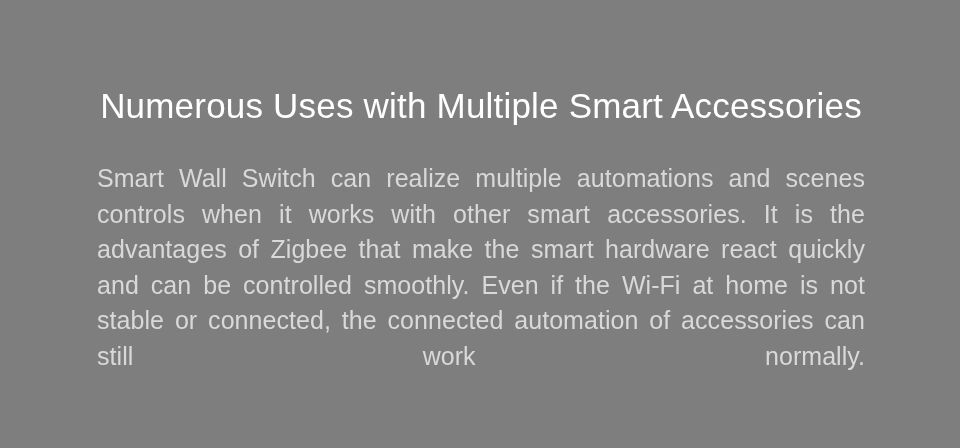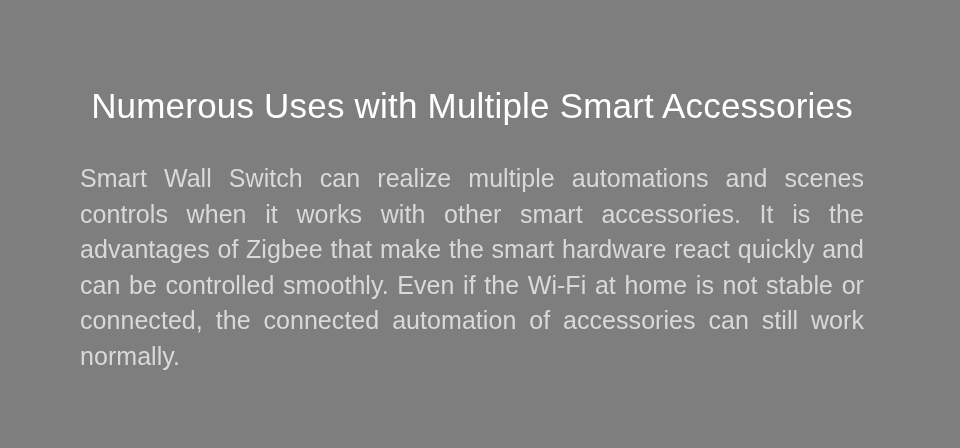--- a/index.html
+++ b/index.html
@@ -18,39 +18,39 @@
   .promo-banner {
     position: relative;
     width: 960px;
     height: 448px;
     background: #7e7e7e;
     box-sizing: border-box;
   }
 
   .content-block {
     position: absolute;
-    left: 76px;
+    left: 85px;
     top: 84px;
     width: 792px;
   }
 
   .headline {
     font-size: 35px;
     line-height: 44px;
     font-weight: 400;
     color: #ffffff;
     text-align: center;
     letter-spacing: 0.2px;
     white-space: nowrap;
     margin: 0;
     padding: 0;
   }
 
   .body-copy {
-    margin: 4px;
+    margin: 12px;
     padding: 0;
     margin-top: 33px;
     font-size: 25px;
     line-height: 35.5px;
     font-weight: 400;
     color: #d9d9d9;
     text-align: justify;
     letter-spacing: 0.05px;
     word-spacing: 0.2px;
   }

